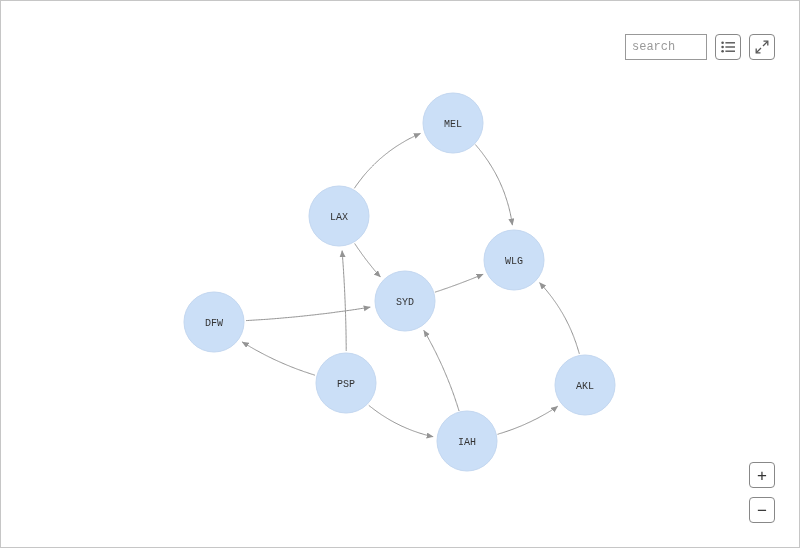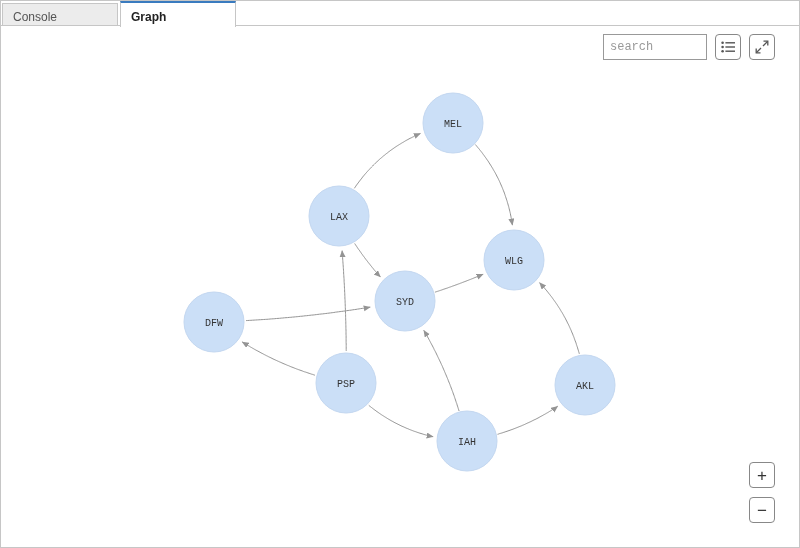--- a/index.html
+++ b/index.html
@@ -7,34 +7,30 @@
   .tabbar{position:relative;display:flex;align-items:stretch;height:25px;border-bottom:1px solid #c6c6c6;background:#fff;padding-left:1px;box-sizing:border-box;}
   .tab{box-sizing:border-box;width:116px;padding:6px 0 0 10px;font-size:12px;color:#555;background:var(--tab-inactive-bg,#ececec);border:1px solid #c6c6c6;border-bottom:none;margin-top:2px;cursor:pointer;}
   .tab + .tab{margin-left:2px;}
   .tab.active{background:#fff;border-top:2px solid var(--accent,#3a7bbf);font-weight:bold;color:#222;margin-top:0;padding-top:7px;position:relative;z-index:2;height:26px;}
   .content{position:absolute;top:25px;left:0;right:0;bottom:0;background:#fff;}
   svg.canvas{position:absolute;top:0;left:0;}
   .edge{fill:none;stroke:var(--edge,#949494);stroke-width:1;}
   .node-circle{fill:var(--node-fill,#cbdff7);stroke:var(--node-stroke,#c3d7f0);stroke-width:1;}
   .node-label{font-family:"Liberation Mono","DejaVu Sans Mono",monospace;font-size:10px;fill:#333;text-anchor:middle;}
   .toolbar{position:absolute;top:8px;right:24px;display:flex;gap:8px;align-items:center;}
-  .search{box-sizing:border-box;width:104px;height:26px;border:1px solid #999;padding:10px 6px;font-family:"Liberation Mono","DejaVu Sans Mono",monospace;font-size:12px;color:#333;outline:none;background:#fff;}
+  .search{box-sizing:border-box;width:82px;height:26px;border:1px solid #999;padding:10px 6px;font-family:"Liberation Mono","DejaVu Sans Mono",monospace;font-size:12px;color:#333;outline:none;background:#fff;}
   .search::placeholder{color:#999;}
   .icon-btn{box-sizing:border-box;width:26px;height:26px;border:1px solid #888;border-radius:4px;background:#fff;display:flex;align-items:center;justify-content:center;padding:0;cursor:pointer;}
   .zoom{position:absolute;right:24px;bottom:24px;display:flex;flex-direction:column;gap:9px;}
   .zoom-btn{box-sizing:border-box;width:26px;height:26px;border:1px solid #888;border-radius:4px;background:#fff;font-size:17px;line-height:1;color:#333;display:flex;align-items:center;justify-content:center;padding:0;cursor:pointer;font-family:"Liberation Sans",sans-serif;}
 </style>
 </head>
 <body>
 
 <div class="app">
-  <div class="tabbar">
-    <div class="tab">Console</div>
-    <div class="tab active">Graph</div>
-  </div>
   <div class="content">
     <svg class="canvas" width="798" height="521" viewBox="0 0 798 521">
         <defs>
           <marker id="arrow" markerWidth="8" markerHeight="7" refX="6.5" refY="3" orient="auto">
             <path d="M0,0 L7,3 L0,6 Z" fill="#949494"></path>
           </marker>
         </defs>
         <g>
           <path d="M353.4 162.3 L 354.1 161.2 L 354.8 160.2 L 355.5 159.1 L 356.3 158.1 L 357.0 157.1 L 357.8 156.1 L 358.5 155.1 L 359.3 154.1 L 360.1 153.1 L 360.9 152.1 L 361.6 151.1 L 362.4 150.1 L 363.2 149.2 L 364.0 148.2 L 364.8 147.3 L 365.7 146.3 L 366.5 145.4 L 367.3 144.5 L 368.2 143.6 L 369.0 142.7 L 369.9 141.8 L 370.7 140.9 L 371.6 140.0 L 372.4 139.1 L 373.3 138.3 L 374.2 137.4 L 375.1 136.5 L 376.0 135.7 L 376.9 134.9 L 377.8 134.0 L 378.7 133.2 L 379.6 132.4 L 380.6 131.6 L 381.5 130.8 L 382.4 130.0 L 383.4 129.3 L 384.3 128.5 L 385.3 127.7 L 386.3 127.0 L 387.2 126.2 L 388.2 125.5 L 389.2 124.7 L 390.2 124.0 L 391.2 123.3 L 392.2 122.6 L 393.2 121.9 L 394.2 121.2 L 395.2 120.5 L 396.3 119.8 L 397.3 119.2 L 398.4 118.5 L 399.4 117.9 L 400.5 117.2 L 401.5 116.6 L 402.6 116.0 L 403.7 115.3 L 404.7 114.7 L 405.8 114.1 L 406.9 113.5 L 408.0 112.9 L 409.1 112.3 L 410.3 111.8 L 411.4 111.2 L 412.5 110.7 L 413.6 110.1 L 414.8 109.6 L 415.9 109.0 L 417.1 108.5 L 418.2 108.0 L 419.4 107.5" class="edge" marker-end="url(#arrow)"></path>
           <path d="M474.3 118.5 L 475.2 119.5 L 476.0 120.5 L 476.8 121.5 L 477.7 122.5 L 478.5 123.5 L 479.3 124.5 L 480.1 125.5 L 480.9 126.5 L 481.7 127.6 L 482.4 128.6 L 483.2 129.6 L 483.9 130.7 L 484.7 131.7 L 485.4 132.7 L 486.1 133.8 L 486.9 134.8 L 487.6 135.9 L 488.2 136.9 L 488.9 138.0 L 489.6 139.1 L 490.3 140.2 L 490.9 141.2 L 491.6 142.3 L 492.2 143.4 L 492.8 144.5 L 493.5 145.6 L 494.1 146.7 L 494.7 147.8 L 495.3 148.9 L 495.8 150.0 L 496.4 151.1 L 497.0 152.2 L 497.5 153.3 L 498.1 154.5 L 498.6 155.6 L 499.1 156.7 L 499.6 157.9 L 500.1 159.0 L 500.6 160.2 L 501.1 161.3 L 501.6 162.5 L 502.0 163.6 L 502.5 164.8 L 503.0 166.0 L 503.4 167.1 L 503.8 168.3 L 504.2 169.5 L 504.6 170.7 L 505.0 171.9 L 505.4 173.1 L 505.8 174.3 L 506.2 175.5 L 506.5 176.7 L 506.9 177.9 L 507.2 179.1 L 507.6 180.3 L 507.9 181.6 L 508.2 182.8 L 508.5 184.0 L 508.8 185.3 L 509.1 186.5 L 509.4 187.7 L 509.6 189.0 L 509.9 190.2 L 510.1 191.5 L 510.4 192.8 L 510.6 194.0 L 510.8 195.3 L 511.0 196.6 L 511.2 197.9 L 511.4 199.1" class="edge" marker-end="url(#arrow)"></path>

